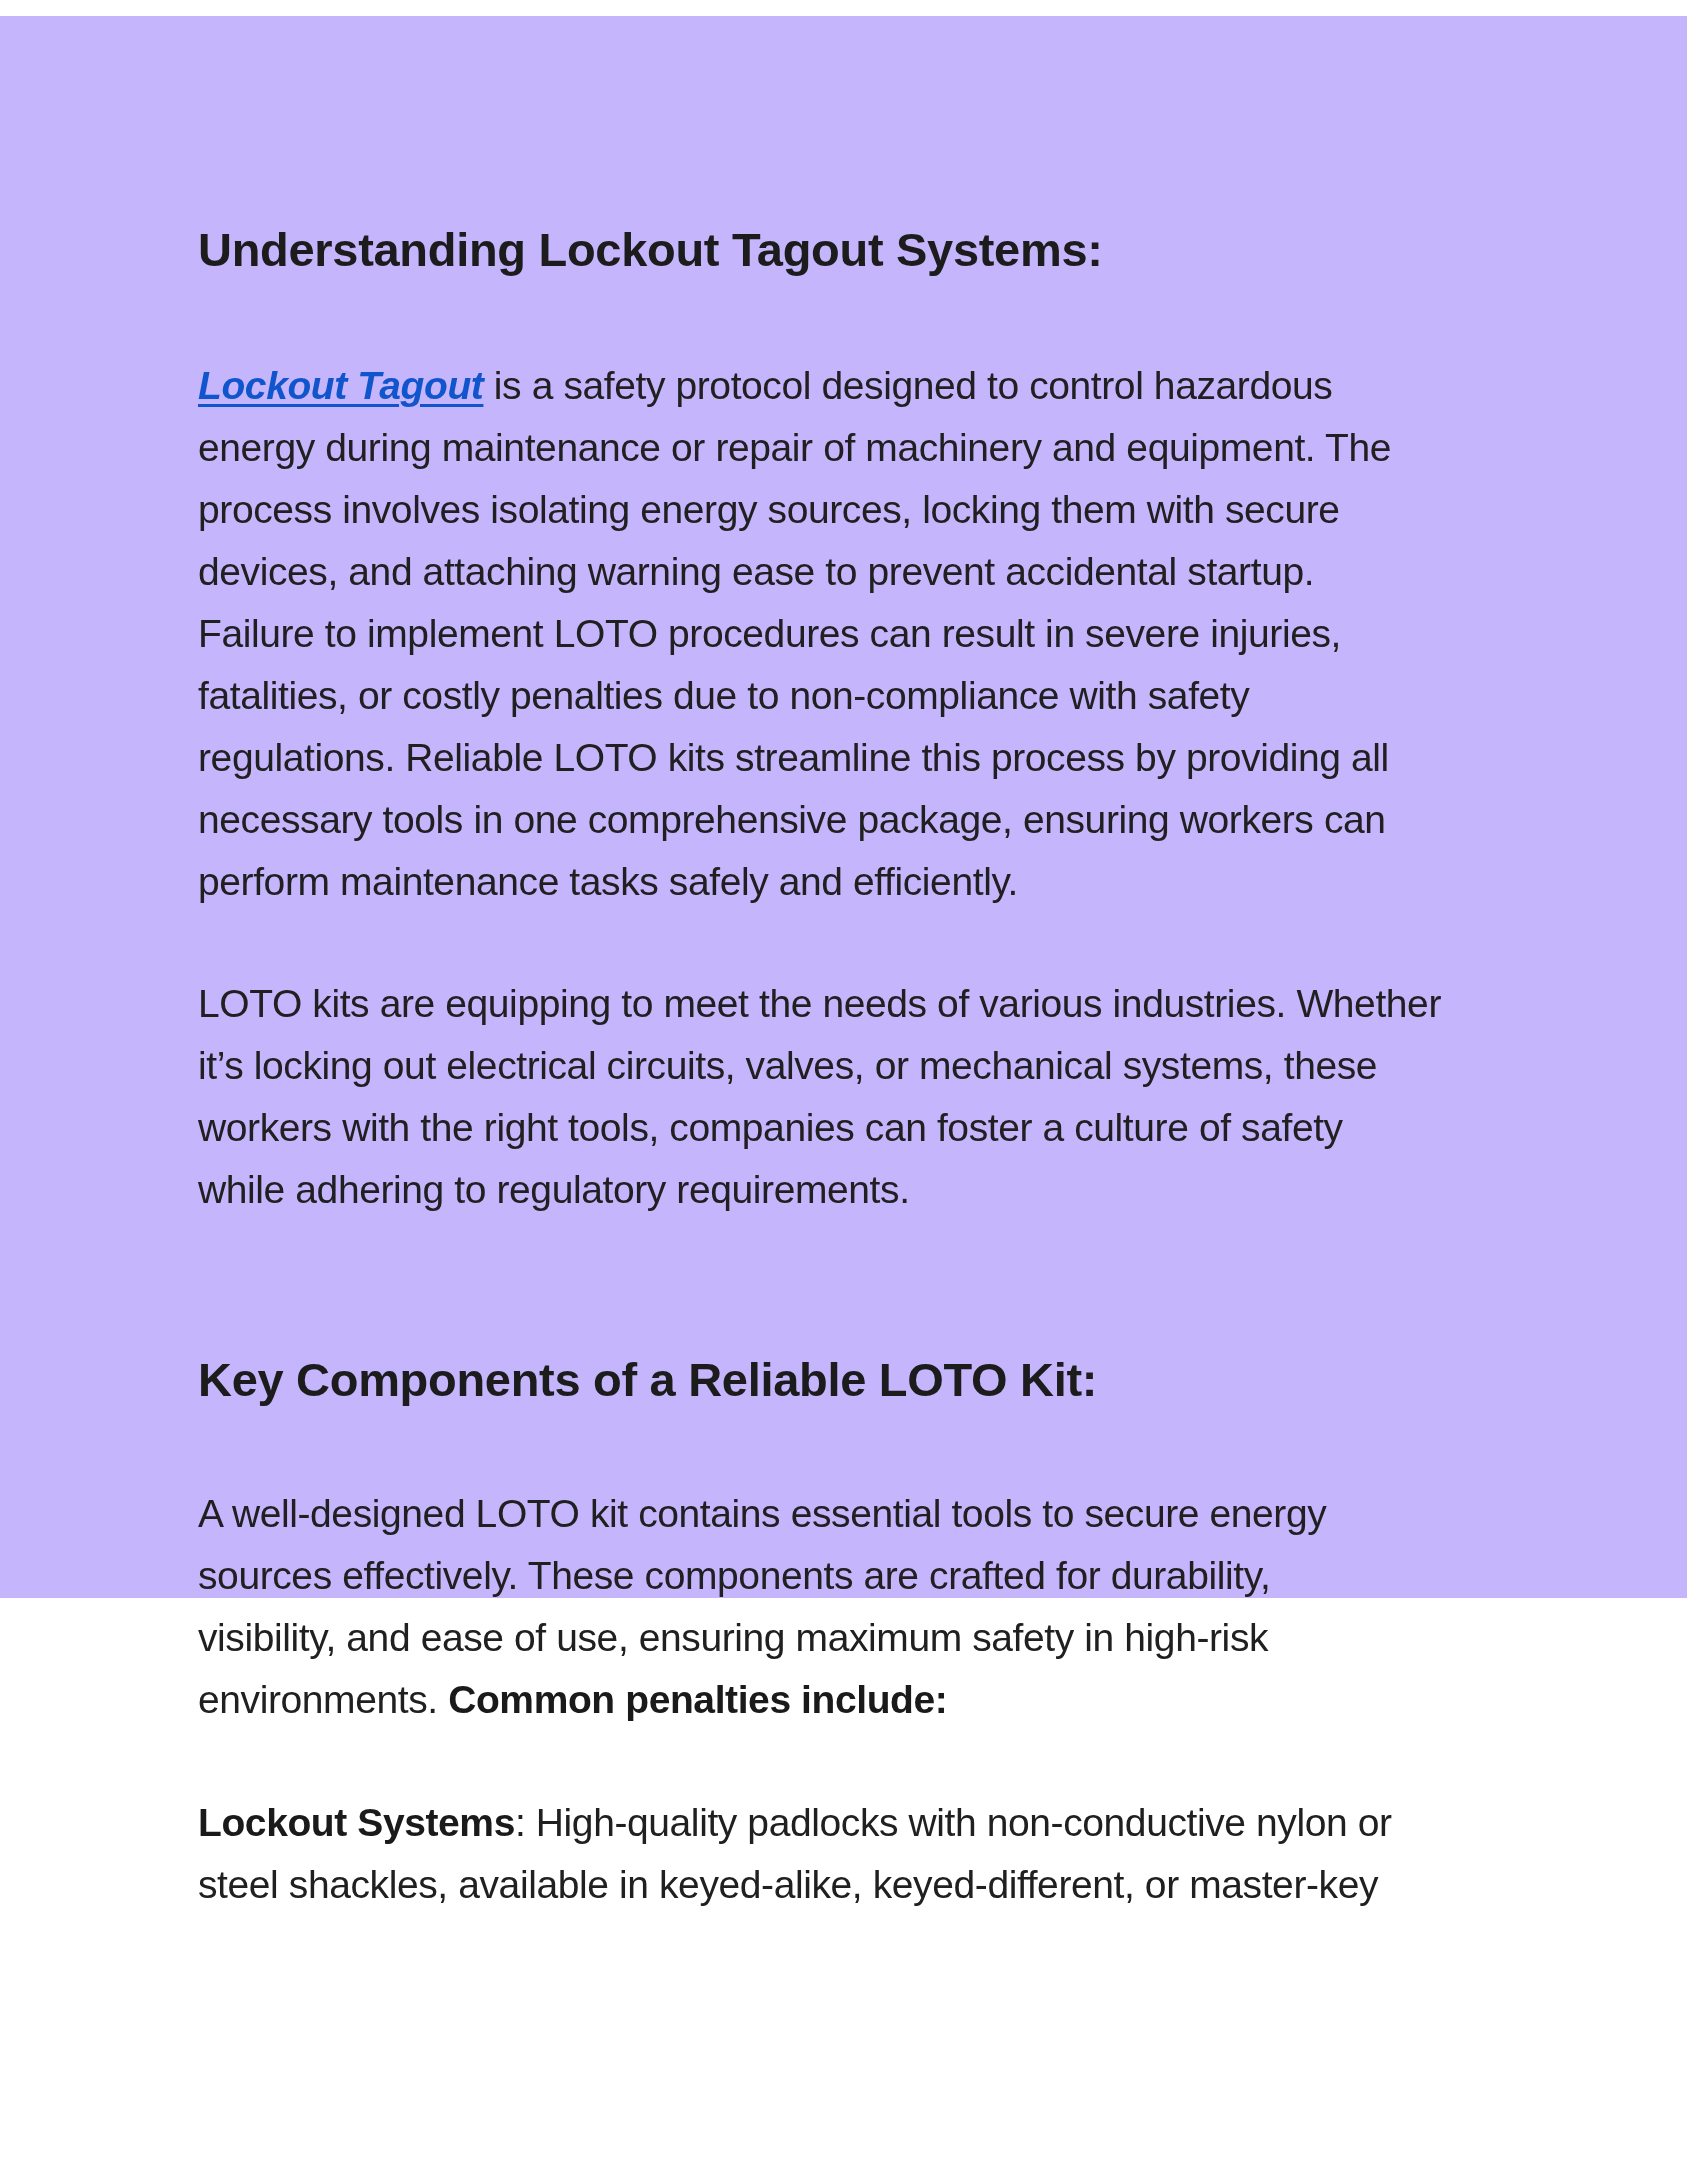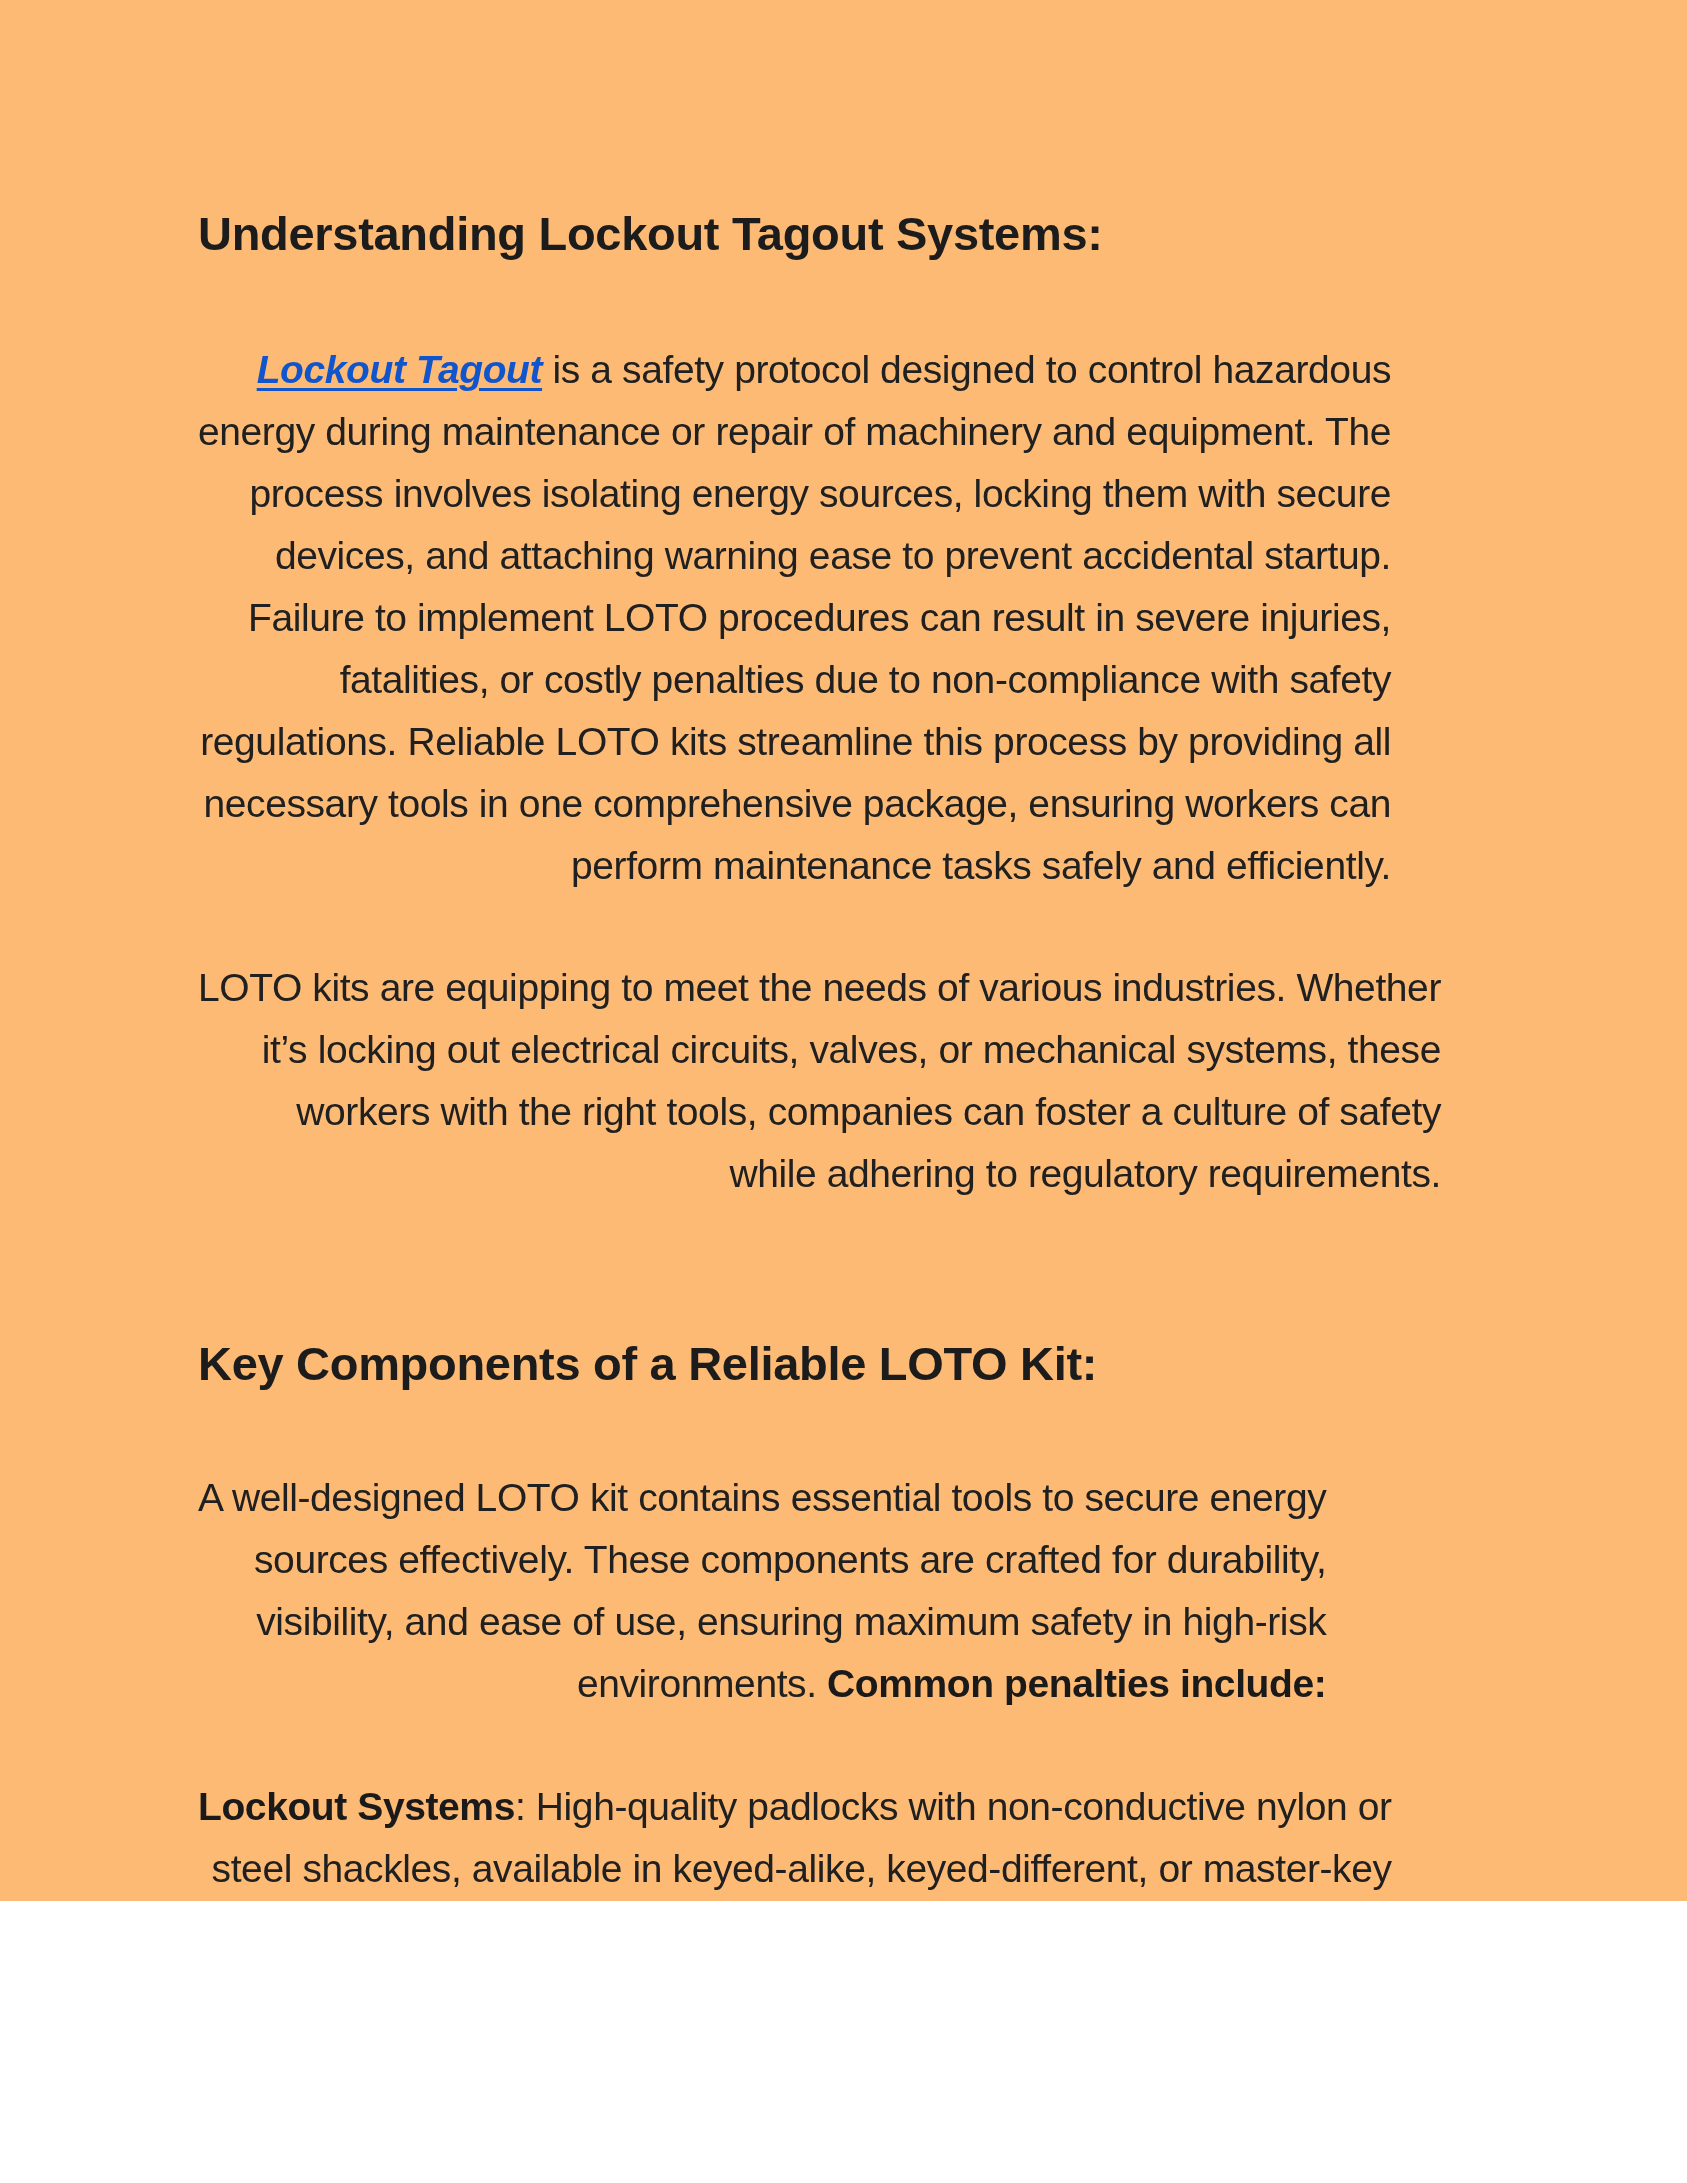--- a/index.html
+++ b/index.html
@@ -11,24 +11,24 @@
       width: 1687px;
       height: 2183px;
       position: relative;
       overflow: hidden;
       font-family: "Liberation Sans", "DejaVu Sans", sans-serif;
       color: #1f1f1f;
     }
     .page {
       position: absolute;
       left: 0;
-      top: 0;
+      top: 16px;
       width: 1687px;
-      height: 1901px;
-      background: #fdba74;
+      height: 1582px;
+      background: #c4b5fd;
     }
     .content {
       position: absolute;
       left: 198px;
       top: 0;
       width: 1292px;
     }
     .heading {
       position: absolute;
       left: 0;
@@ -47,21 +47,20 @@
       left: 0;
       margin: 0;
       font-size: 39px;
       line-height: 62px;
       color: #202020;
       letter-spacing: -0.4px;
     }
     .line {
       display: block;
       white-space: nowrap;
-      text-align: right;
     }
     .p1 { top: 339px; }
     .p2 { top: 957px; }
     .p3 { top: 1467px; }
     .p4 { top: 1776px; }
     a.link {
       color: #1155cc;
       font-style: italic;
       font-weight: bold;
       text-decoration: underline;

